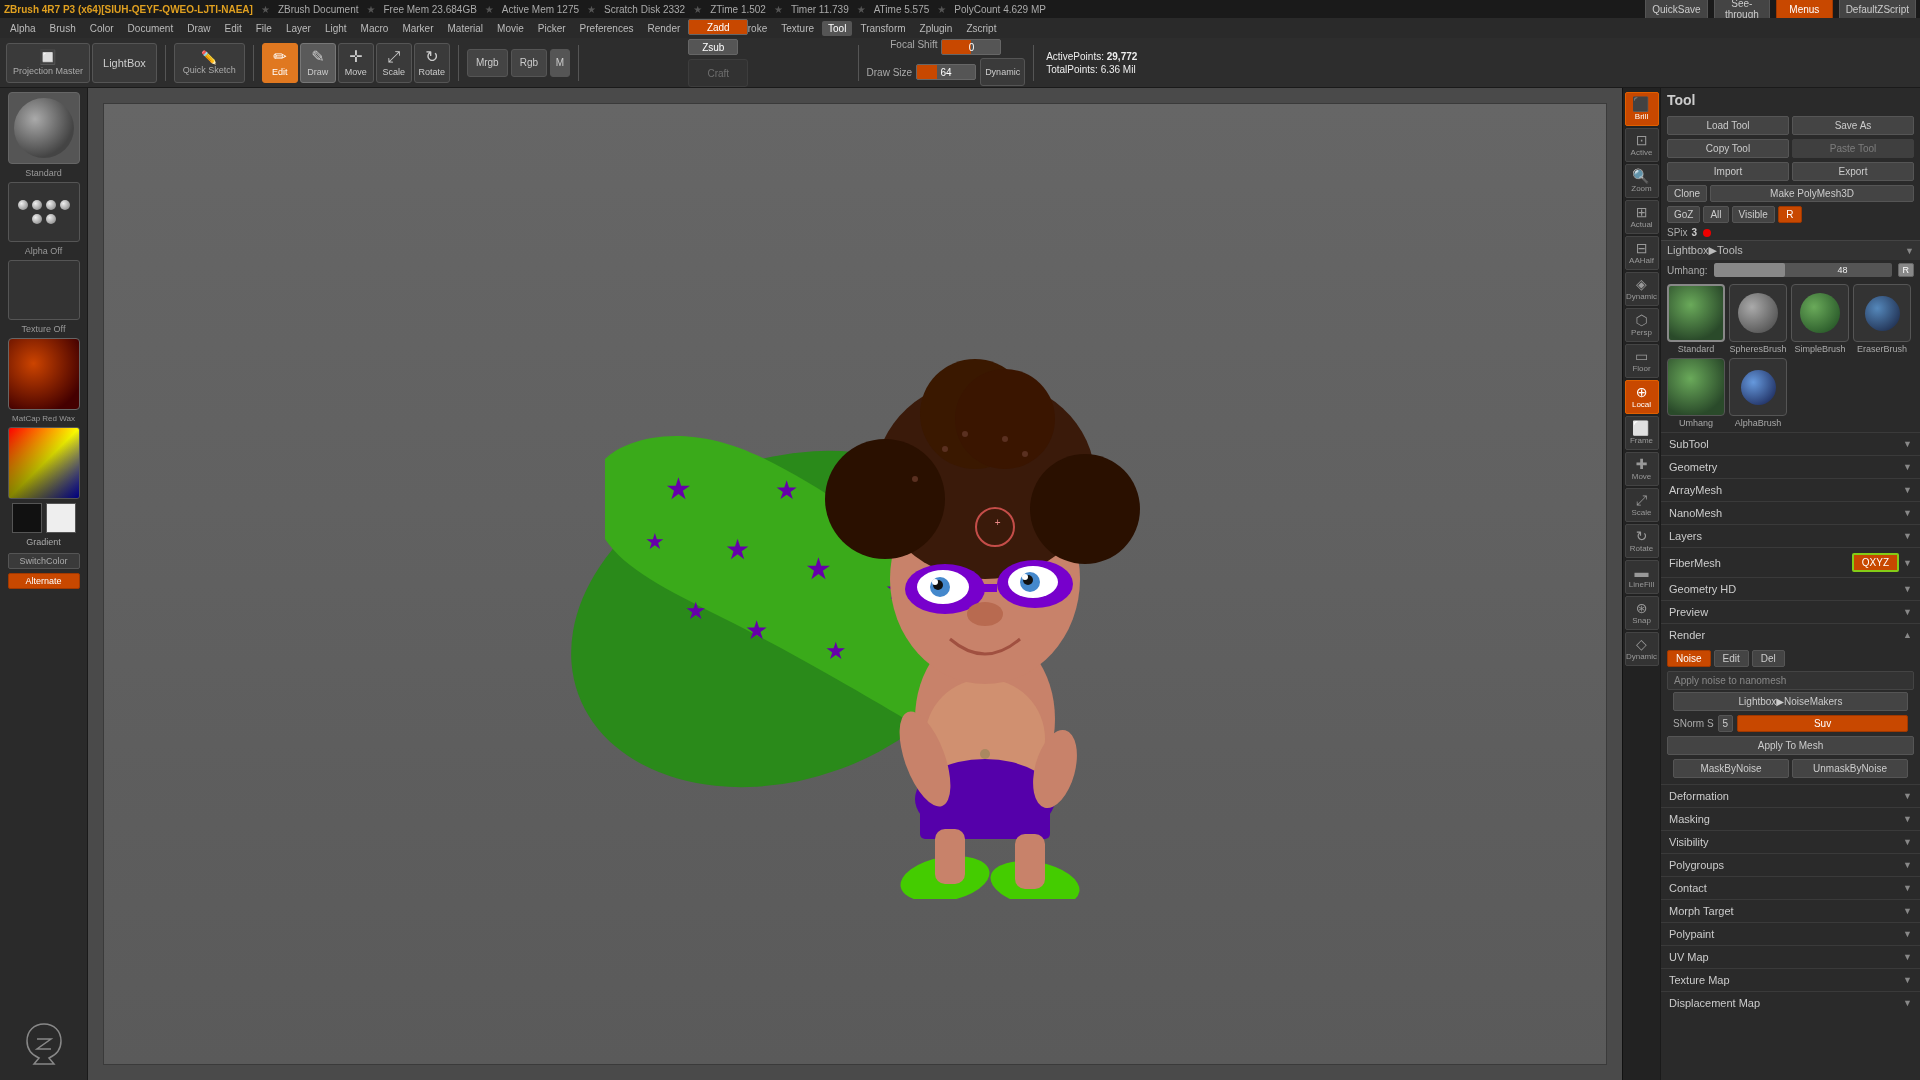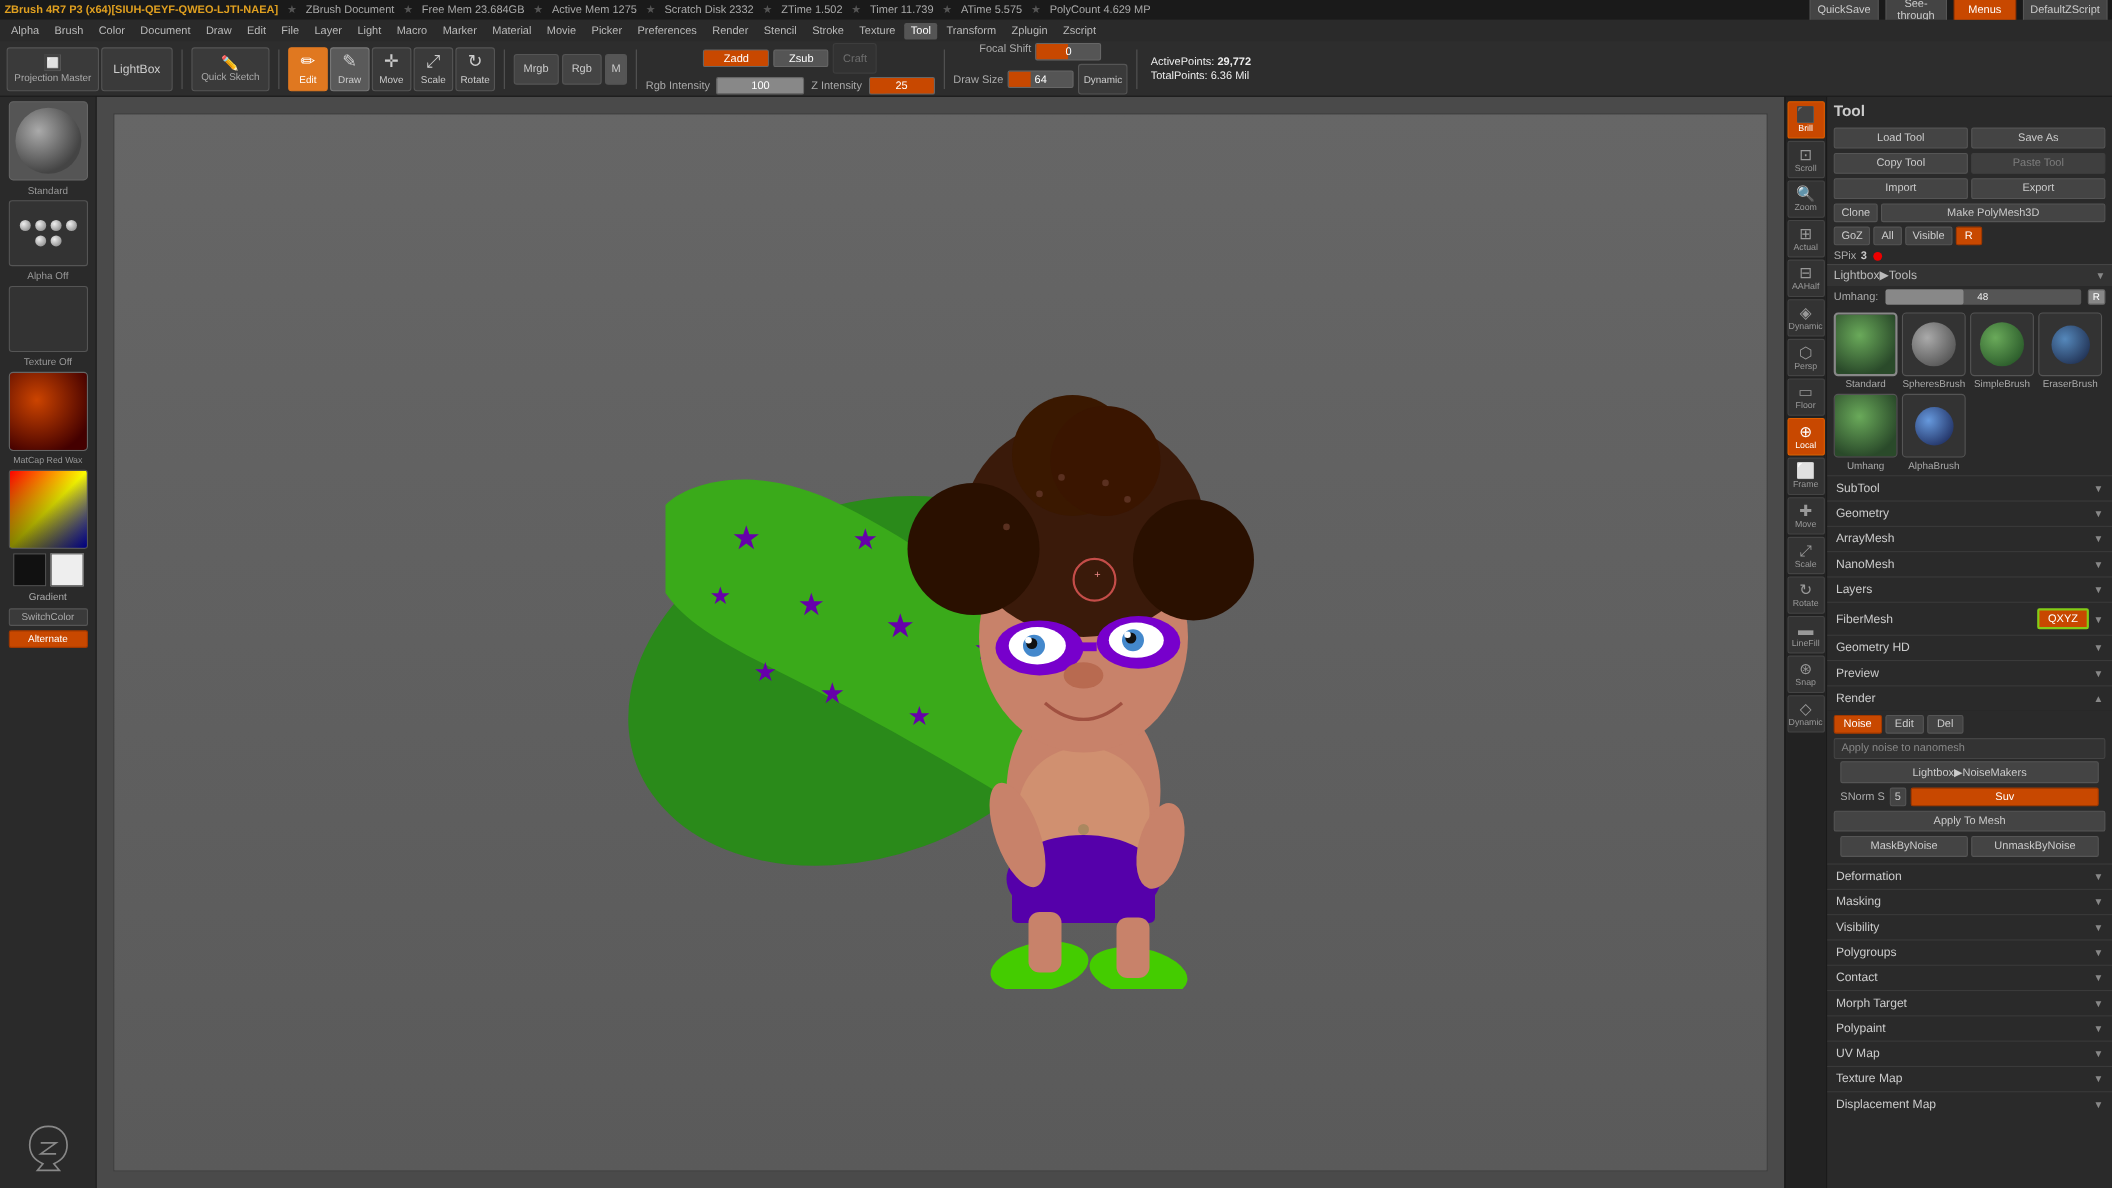--- a/index.html
+++ b/index.html
@@ -646,20 +646,21 @@
       cursor: pointer;
     }
 
     .umhang-slider {
       flex: 1;
       height: 14px;
       background: #555;
       border-radius: 2px;
       position: relative;
       overflow: hidden;
+      padding-left: 40px;
     }
     .umhang-fill {
       position: absolute;
       left: 0; top: 0; bottom: 0;
       width: 40%;
       background: #888;
       border-radius: 2px;
     }
     .umhang-text {
       position: absolute;
@@ -796,21 +797,21 @@
     <div style="display:flex;gap:3px;align-items:center;">
       <button class="toolbar-label-btn" style="background:#444;">Mrgb</button>
       <button class="toolbar-label-btn" style="background:#444;">Rgb</button>
       <button class="toolbar-label-btn" style="background:#555;width:20px;">M</button>
     </div>
   </div>
 
   <div class="toolbar-sep"></div>
 
   <div class="toolbar-group" style="flex-direction:column;gap:3px;">
-    <div style="display:flex;gap:4px;">
+    <div style="display:flex;gap:4px;flex-direction:column;">
       <div class="slider-field">
         <div class="slider-input" style="width:60px;background:#c84800;">
           <div class="slider-fill" style="width:100%;background:#c84800;"></div>
           <div class="slider-val">Zadd</div>
         </div>
       </div>
       <div class="slider-field">
         <div class="slider-input" style="width:50px;">
           <div class="slider-fill" style="width:0%;"></div>
           <div class="slider-val">Zsub</div>
@@ -992,21 +993,21 @@
     </div>
   </div>
 
   <div id="icon-strip">
     <div class="icon-strip-btn active">
       <div class="icon-strip-icon">⬛</div>
       <div style="font-size:8px;">Brill</div>
     </div>
     <div class="icon-strip-btn">
       <div class="icon-strip-icon">⊡</div>
-      <div style="font-size:8px;">Scroll</div>
+      <div style="font-size:8px;">Active</div>
     </div>
     <div class="icon-strip-btn">
       <div class="icon-strip-icon">🔍</div>
       <div style="font-size:8px;">Zoom</div>
     </div>
     <div class="icon-strip-btn">
       <div class="icon-strip-icon">⊞</div>
       <div style="font-size:8px;">Actual</div>
     </div>
     <div class="icon-strip-btn">

